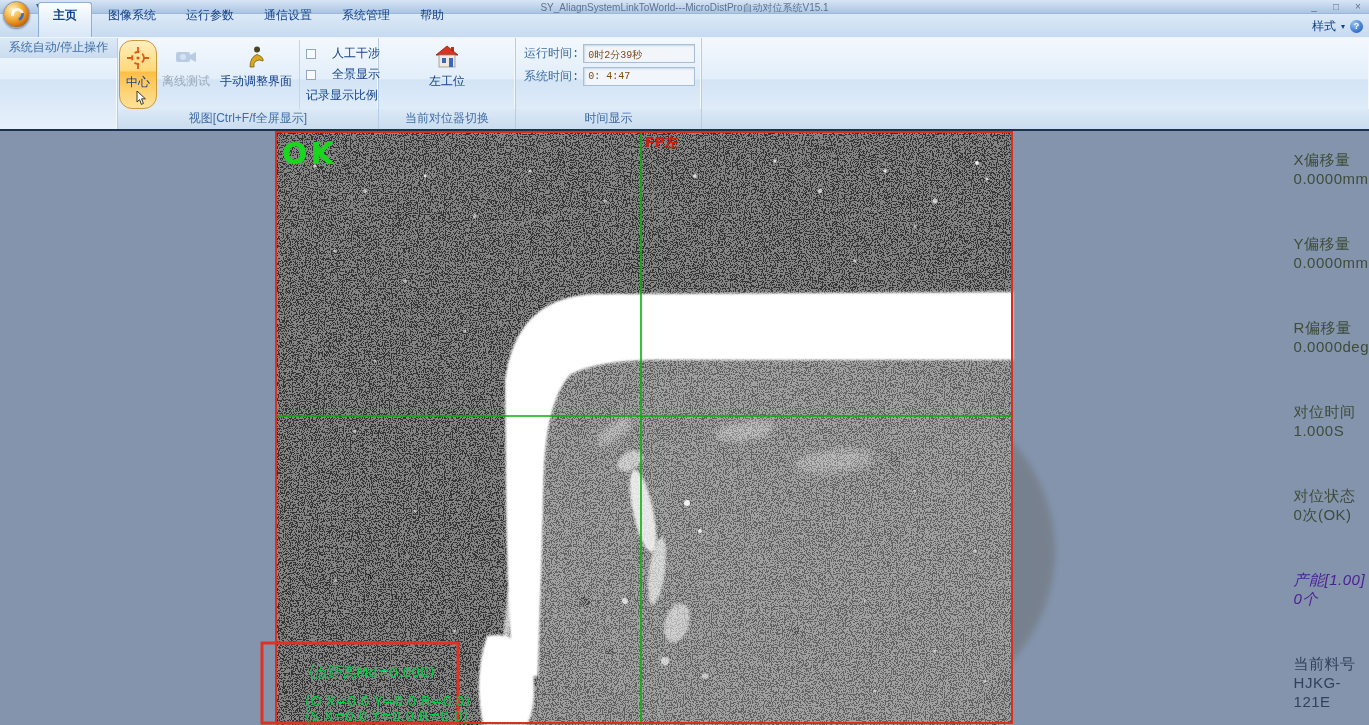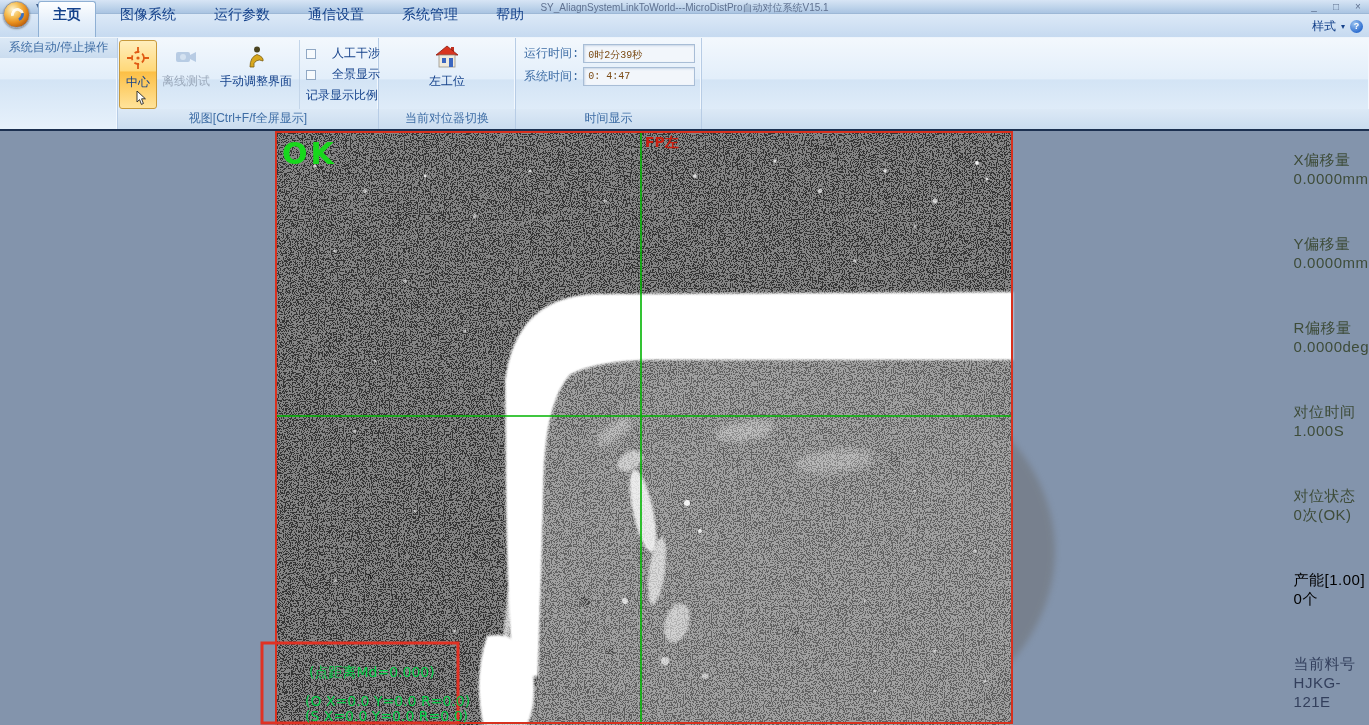--- a/index.html
+++ b/index.html
@@ -21,21 +21,21 @@
     background:radial-gradient(circle at 35% 30%, #fdf3d0 0%, #f6c25a 30%, #e88f1e 55%, #b65c0c 80%, #8a4208 100%);
     border:1px solid #8a93a5; box-shadow:0 1px 2px rgba(0,0,0,.4); }
   .orb-swirl { position:absolute; left:7px; top:6px; width:13px; height:13px;
     border-radius:50%; border:3px solid rgba(255,255,255,.85);
     border-right-color:#3a6fc0; border-bottom-color:transparent; transform:rotate(30deg); }
   .qat-caret { position:absolute; left:36px; top:1px; font-size:8px; color:#44618c; }
 
   
   .tabrow { position:relative; height:23px; padding-left:38px;
     background:linear-gradient(#dce9f7,#c6daf0); display:flex; align-items:flex-end; }
-  .tab { font-size:14px; color:#15428b; padding:4px 14px 13px; margin-right:10px;
+  .tab { font-size:12px; color:#15428b; padding:4px 14px 13px; margin-right:2px;
     border-radius:3px 3px 0 0; cursor:default; }
   .tab.active { background:linear-gradient(#fdfeff,#e8f1fb 50%,#d8e7f6);
     border:1px solid #8fb0d4; border-bottom:none; font-weight:bold; }
   .tabrow-right { position:absolute; right:6px; top:4px; display:flex;
     align-items:center; gap:5px; }
   .style-btn { font-size:12px; color:#15428b; }
   .style-caret { font-size:8px; color:#15428b; }
   .help-orb { width:13px; height:13px; border-radius:50%; text-align:center;
     font-size:9px; line-height:13px; color:#fff; font-weight:bold;
     background:radial-gradient(circle at 35% 30%, #9cc4f0, #2f6fd0 70%); }
@@ -57,21 +57,21 @@
     justify-content:flex-start; padding-top:4px; gap:3px; width:56px;
     font-size:12px; color:#15428b; cursor:default; border-radius:3px; }
   .big-btn .lbl { white-space:nowrap; }
   .big-btn.disabled { color:#9aa8ba; }
   .big-btn.hl { background:linear-gradient(#ffeebc,#ffd878 45%,#fcbf45 46%,#ffe39a);
     border:1px solid #c89a3c; position:relative; }
   .icon24 { width:26px; height:26px; display:flex; align-items:center; justify-content:center; }
   .cursor-glyph { position:absolute; left:16px; bottom:2px; }
 
   .g2-btns { display:flex; }
-  .g2 .big-btn { width:auto; padding:4px 5px 12px; }
+  .g2 .big-btn { width:auto; padding:4px 5px 12px;border-radius:13px; }
   .check-col { border-left:1px solid #c3d5e9; margin-left:2px; padding:5px 0 0 6px;
     display:flex; flex-direction:column; gap:4px; font-size:12px; color:#15428b; }
   .check-row { display:flex; align-items:center; gap:16px; white-space:nowrap; }
   .cbox { width:10px; height:10px; background:#f6fafd; border:1px solid #90a8c4; }
 
   .g3 .rgroup-content { justify-content:center; }
 
   .g4 .rgroup-content { flex-direction:column; gap:4px; padding:6px 4px 0 8px; }
   .time-row { display:flex; align-items:center; gap:4px;font-family:Liberation Mono, monospace; }
   .time-label { font-size:12px; color:#3e6da5; white-space:nowrap; }
@@ -82,21 +82,21 @@
   .ribbon-sep { height:2px; background:#1c3050; }
 
   
   .content { display:flex; height:592px; background:#8394ac;margin-left:14px; }
   .left-panel { width:268px; }
   .camera-wrap { width:738px; position:relative; }
   .camera-wrap svg { display:block; overflow:visible; }
   .right-panel { flex:1; padding:19px 0 0 281px; display:flex;
     flex-direction:column; gap:46px; }
   .stat { font-size:15px; line-height:19px; color:#3e4c39; letter-spacing:.5px; }
-  .stat.olive { color:#000000; }
+  .stat.olive { color:#4c1d95;font-style:italic; }
   .stat.navy  { color:#333f5c; }
 </style>
 </head>
 <body>
 
 <div class="titlebar">
   <div class="orb">
     <div class="orb-swirl"></div>
   </div>
   <span class="qat-caret">▾</span>

